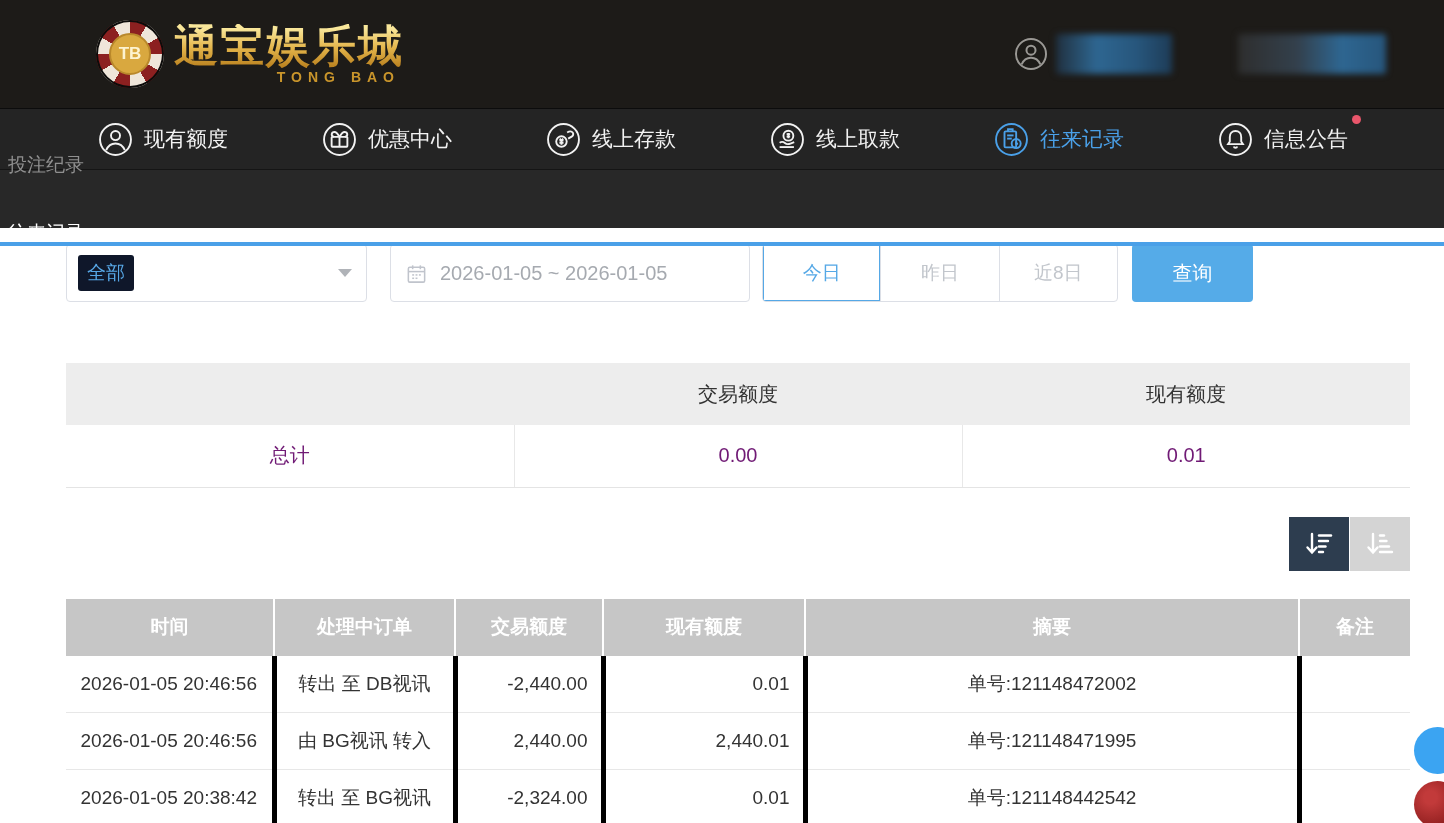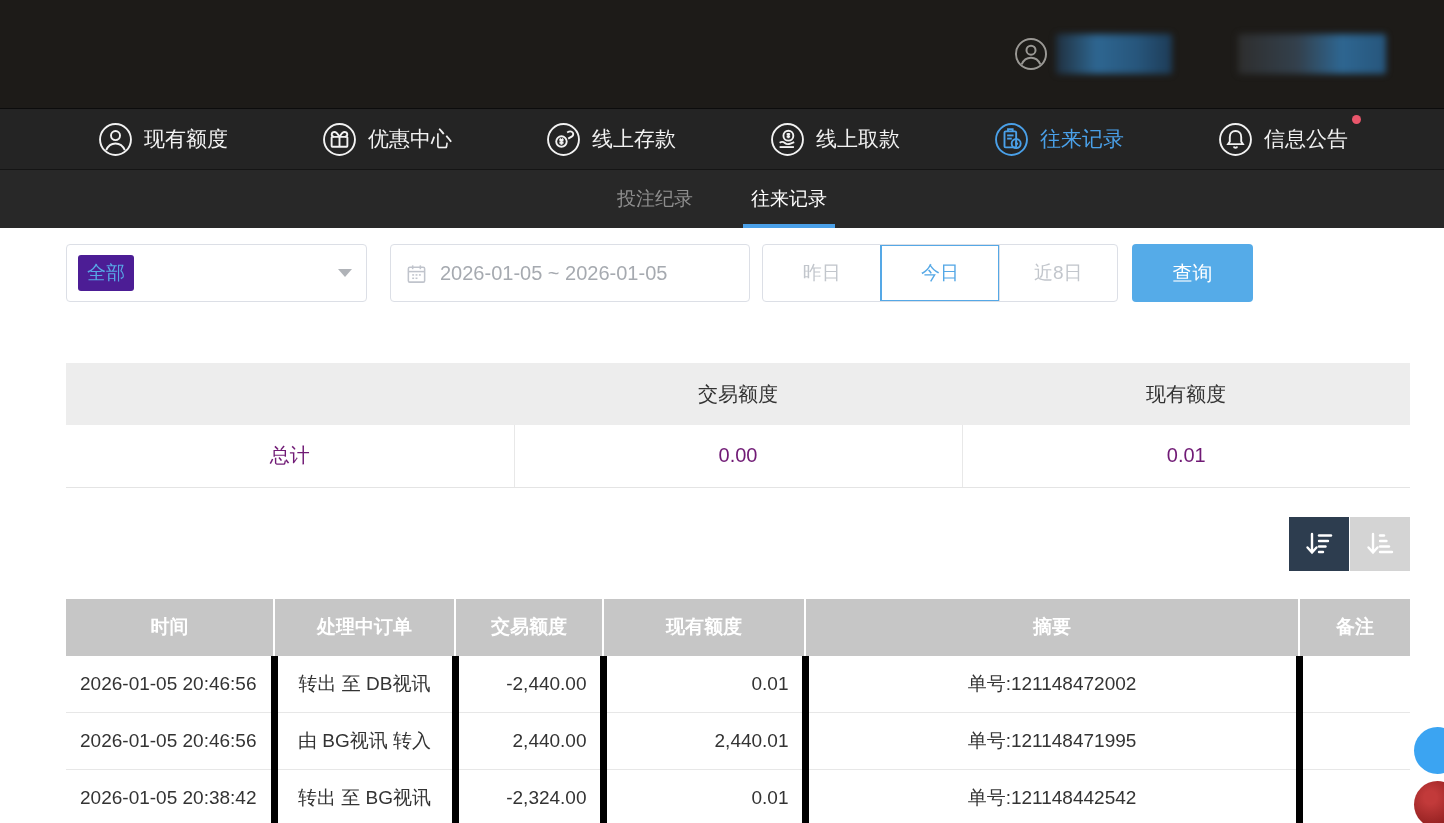--- a/index.html
+++ b/index.html
@@ -33,32 +33,32 @@
   
   .navbar { height:62px; background:#242424; border-top:1px solid #0c0c0c; border-bottom:1px solid #151515;
     display:flex; align-items:center; justify-content:space-between; padding:0 96px 0 98px; }
   .nav-item { display:flex; align-items:center; gap:11px; color:#f2f2f2; font-size:21px;
     cursor:pointer; position:relative; }
   .nav-item svg { width:35px; height:35px; }
   .nav-item.active { color:#4aa0e8; }
   .nav-dot { position:absolute; top:-7px; right:-13px; width:9px; height:9px; border-radius:50%; background:#e9566b; }
 
   
-  .subtabs { height:58px; background:#282828; display:flex; align-items:stretch; justify-content:center; gap:42px; }
+  .subtabs { height:58px; background:#282828; display:flex; align-items:stretch; justify-content:center; gap:42px;flex-direction:column; }
   .subtab { display:flex; align-items:center; color:#8f8f8f; font-size:19px; padding:0 8px;
     position:relative; cursor:pointer; }
   .subtab.active { color:#ffffff; }
   .subtab.active::after { content:""; position:absolute; left:0; right:0; bottom:0; height:4px; background:#4aa0e8; }
 
   
   .content { padding:16px 34px 0 66px; }
   .filters { display:flex; align-items:center; }
   .ctl { height:58px; border:1px solid #dcdfe6; border-radius:4px; background:#fff; }
   .select-box { width:301px; display:flex; align-items:center; padding:0 14px 0 11px; cursor:pointer; }
-  .tag { background:#4c1d95; color:#57a7e6; font-size:19px; padding:5px 9px; border-radius:3px;text-align:center; }
+  .tag { background:#0f172a; color:#57a7e6; font-size:19px; padding:5px 9px; border-radius:3px;text-align:center; }
   .caret { margin-left:auto; width:0; height:0; border-left:7px solid transparent;
     border-right:7px solid transparent; border-top:8px solid #b0b3b8; }
   .date-box { width:360px; margin-left:23px; display:flex; align-items:center; gap:12px; padding:0 14px;
     color:#a6aab0; font-size:20px; cursor:pointer; }
   .cal-icon { width:23px; height:23px; color:#c0c4cc; flex:none; }
   .quick-group { width:356px; margin-left:12px; display:flex; align-items:stretch; padding:0; overflow:hidden; }
   .quick { flex:1; display:flex; align-items:center; justify-content:center; font-size:19px;
     color:#c2c6cc; cursor:pointer; border-left:1px solid #dcdfe6; }
   .quick:first-child { border-left:none; }
   .quick.active { color:#55a8e6; box-shadow:inset 0 0 0 1px #55a8e6; border-left-color:#55a8e6; }
@@ -79,37 +79,46 @@
   .sortbtn.desc { background:#2d3d4f; }
   .sortbtn.asc { background:#d4d4d4; }
   .sortbtn svg { width:30px; height:30px; }
 
   
   .records { width:100%; margin-top:28px; border-collapse:collapse; table-layout:fixed; }
   .records th { height:57px; background:#c6c6c6; color:#fff; font-size:19px; font-weight:bold;
     border-right:2px solid #fff; }
   .records th:last-child { border-right:none; }
   .records td { height:57px; font-size:19px; color:#333; border-bottom:1px solid #e7e7e7;
-    border-right:7px solid #000000; overflow:hidden; white-space:nowrap; }
+    border-right:5px solid #000000; overflow:hidden; white-space:nowrap; }
   .records td:last-child { border-right:none; }
   .c-center { text-align:center; }
   .c-left { text-align:center; }
   .c-right { text-align:right; padding-right:13px; }
 
   
   .float-btn { position:absolute; right:-17px; width:47px; height:47px; border-radius:50%; cursor:pointer; }
   .float-chat { top:727px; background:#3ba4f2; }
   .float-service { top:781px; background:radial-gradient(circle at 35% 35%, #c23a3a 15%, #8c1d1d 75%); }
 </style>
 </head>
 <body>
 
 <div class="page">
 
   <div class="header">
+    <div class="logo">
+      <div class="chip">
+        <div class="chip-inner">TB</div>
+      </div>
+      <div class="logo-text">
+        <span class="logo-main">通宝娱乐城</span>
+        <span class="logo-sub">TONG BAO</span>
+      </div>
+    </div>
     <div class="userzone">
       <div class="usergroup">
         <svg class="user-icon" viewBox="0 0 24 24" fill="none" stroke="currentColor" stroke-width="1.4">
           <circle cx="12" cy="12" r="10.6"></circle>
             <circle cx="12" cy="9.3" r="3.2"></circle>
           <path d="M5.4 19.4c1.3-3.1 3.7-4.7 6.6-4.7s5.3 1.6 6.6 4.7"></path>
         </svg>
         <div class="redact a"></div>
       </div>
       <div class="usergroup">
@@ -202,25 +211,25 @@
           <line x1="16" y1="3.5" x2="16" y2="7.5"></line>
           <line x1="7.5" y1="13.5" x2="9.5" y2="13.5"></line>
             <line x1="11" y1="13.5" x2="13" y2="13.5"></line>
             <line x1="14.5" y1="13.5" x2="16.5" y2="13.5"></line>
           <line x1="7.5" y1="17" x2="9.5" y2="17"></line>
             <line x1="11" y1="17" x2="13" y2="17"></line>
         </svg>
         <span>2026-01-05 ~ 2026-01-05</span>
       </div>
       <div class="ctl quick-group">
+        <div class="quick active">
+          <span>今日</span>
+        </div>
         <div class="quick">
           <span>昨日</span>
-        </div>
-        <div class="quick active">
-          <span>今日</span>
         </div>
         <div class="quick">
           <span>近8日</span>
         </div>
       </div>
       <button class="search-btn">查询</button>
     </div>
 
     <table class="summary">
       <thead>

